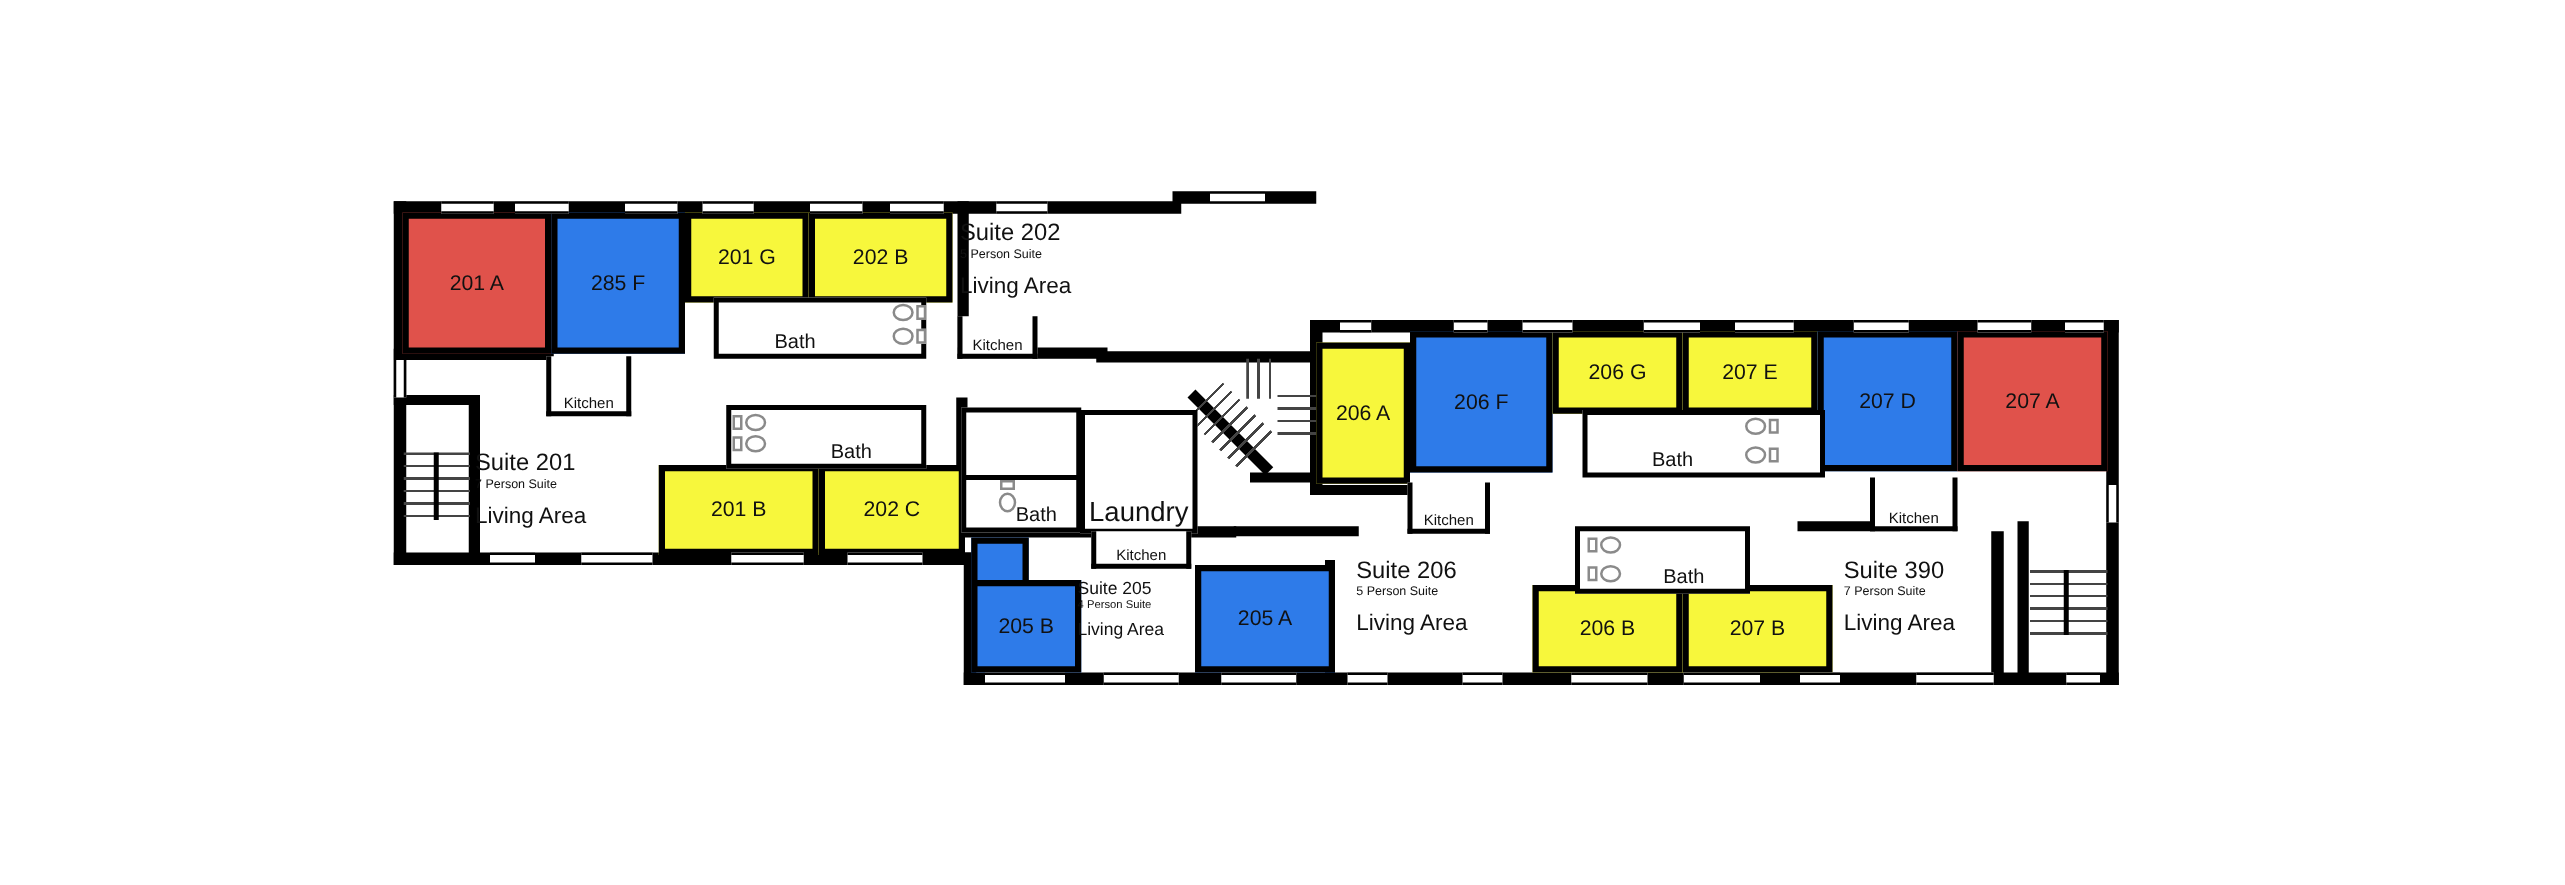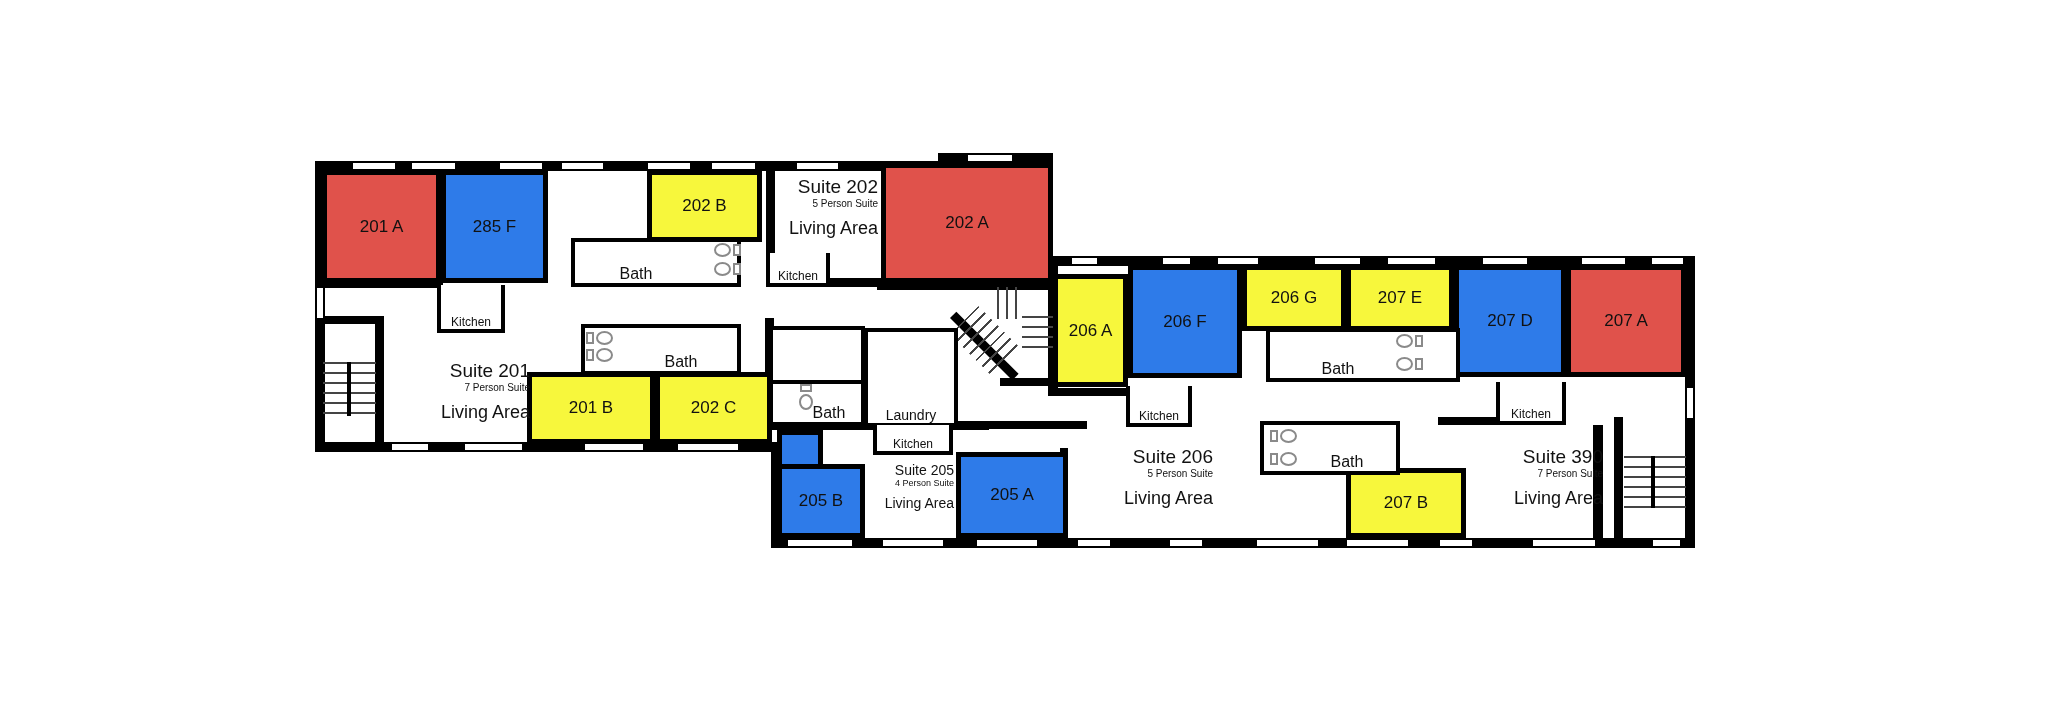--- a/index.html
+++ b/index.html
@@ -6,22 +6,22 @@
     font-family:"Liberation Sans",sans-serif;color:#111;}
   #plan{position:absolute;left:0;top:0;width:2052px;height:708px;background:#fff;}
   .wall{position:absolute;background:var(--wall);}
   .room{position:absolute;box-sizing:border-box;border:5px solid var(--wall);
     display:flex;align-items:center;justify-content:center;font-size:17px;}
   .room.red{background:var(--red);} .room.blue{background:var(--blue);}
   .room.yellow{background:var(--yellow);}
   .box{position:absolute;box-sizing:border-box;border:4px solid var(--wall);background:var(--floor);
     display:flex;align-items:flex-end;justify-content:center;}
   .box.open-top{border-top:none;}
-  .bath-label{font-size:16px;} .kitchen-label{font-size:12px;} .laundry-label{font-size:14px;}
-  .suite{position:absolute;text-align:right;line-height:1.15;}
+  .bath-label{font-size:16px;} .kitchen-label{font-size:12px;} .laundry-label{font-size:22px;}
+  .suite{position:absolute;text-align:left;line-height:1.15;}
   .suite .title{font-size:19px;}
   .suite .sub{font-size:10px;}
   .suite .living{font-size:18px;margin-top:9px;}
   .suite.small .title{font-size:14px;}
   .suite.small .sub{font-size:9px;}
   .suite.small .living{font-size:14px;margin-top:7px;}
   .win-h{position:absolute;height:10px;box-sizing:border-box;background:var(--floor);
     border-top:2px solid var(--wall);border-bottom:2px solid var(--wall);}
   .win-v{position:absolute;width:10px;box-sizing:border-box;background:var(--floor);
     border-left:2px solid var(--wall);border-right:2px solid var(--wall);}
@@ -79,25 +79,25 @@
   <div class="stairs-v" style="left:997px;top:287px;width:26px;height:32px"></div>
   <div class="stairs-h" style="left:1022px;top:316px;width:32px;height:34px"></div>
   <div class="stairs-d" style="left:955px;top:322px;width:62px;height:40px;transform:rotate(45deg);"></div>
 
   <div class="room red" style="left:322px;top:170px;width:119px;height:113px">
       <span>201 A</span>
     </div>
   <div class="room blue" style="left:441px;top:170px;width:107px;height:113px">
       <span>285 F</span>
     </div>
+  <div class="room yellow" style="left:548px;top:170px;width:99px;height:72px">
+      <span>201 G</span>
+    </div>
   <div class="room yellow" style="left:647px;top:170px;width:115px;height:72px">
       <span>202 B</span>
-    </div>
-  <div class="room red" style="left:881px;top:163px;width:172px;height:120px">
-      <span>202 A</span>
     </div>
   <div class="room yellow" style="left:527px;top:372px;width:128px;height:72px">
       <span>201 B</span>
     </div>
   <div class="room yellow" style="left:655px;top:372px;width:117px;height:72px">
       <span>202 C</span>
     </div>
   <div class="room blue" style="left:777px;top:430px;width:46px;height:40px"></div>
   <div class="room blue" style="left:777px;top:464px;width:88px;height:74px">
       <span>205 B</span>
@@ -115,20 +115,23 @@
       <span>206 G</span>
     </div>
   <div class="room yellow" style="left:1346px;top:265px;width:108px;height:66px">
       <span>207 E</span>
     </div>
   <div class="room blue" style="left:1454px;top:265px;width:112px;height:112px">
       <span>207 D</span>
     </div>
   <div class="room red" style="left:1566px;top:265px;width:120px;height:112px">
       <span>207 A</span>
+    </div>
+  <div class="room yellow" style="left:1226px;top:468px;width:120px;height:70px">
+      <span>206 B</span>
     </div>
   <div class="room yellow" style="left:1346px;top:468px;width:120px;height:70px">
       <span>207 B</span>
     </div>
 
   <div class="box" style="left:571px;top:238px;width:170px;height:49px">
     <span class="bath-label" style="padding-right:40px">Bath</span>
   </div>
   <div class="box" style="left:581px;top:324px;width:160px;height:51px">
     <span class="bath-label" style="padding-left:40px">Bath</span>

